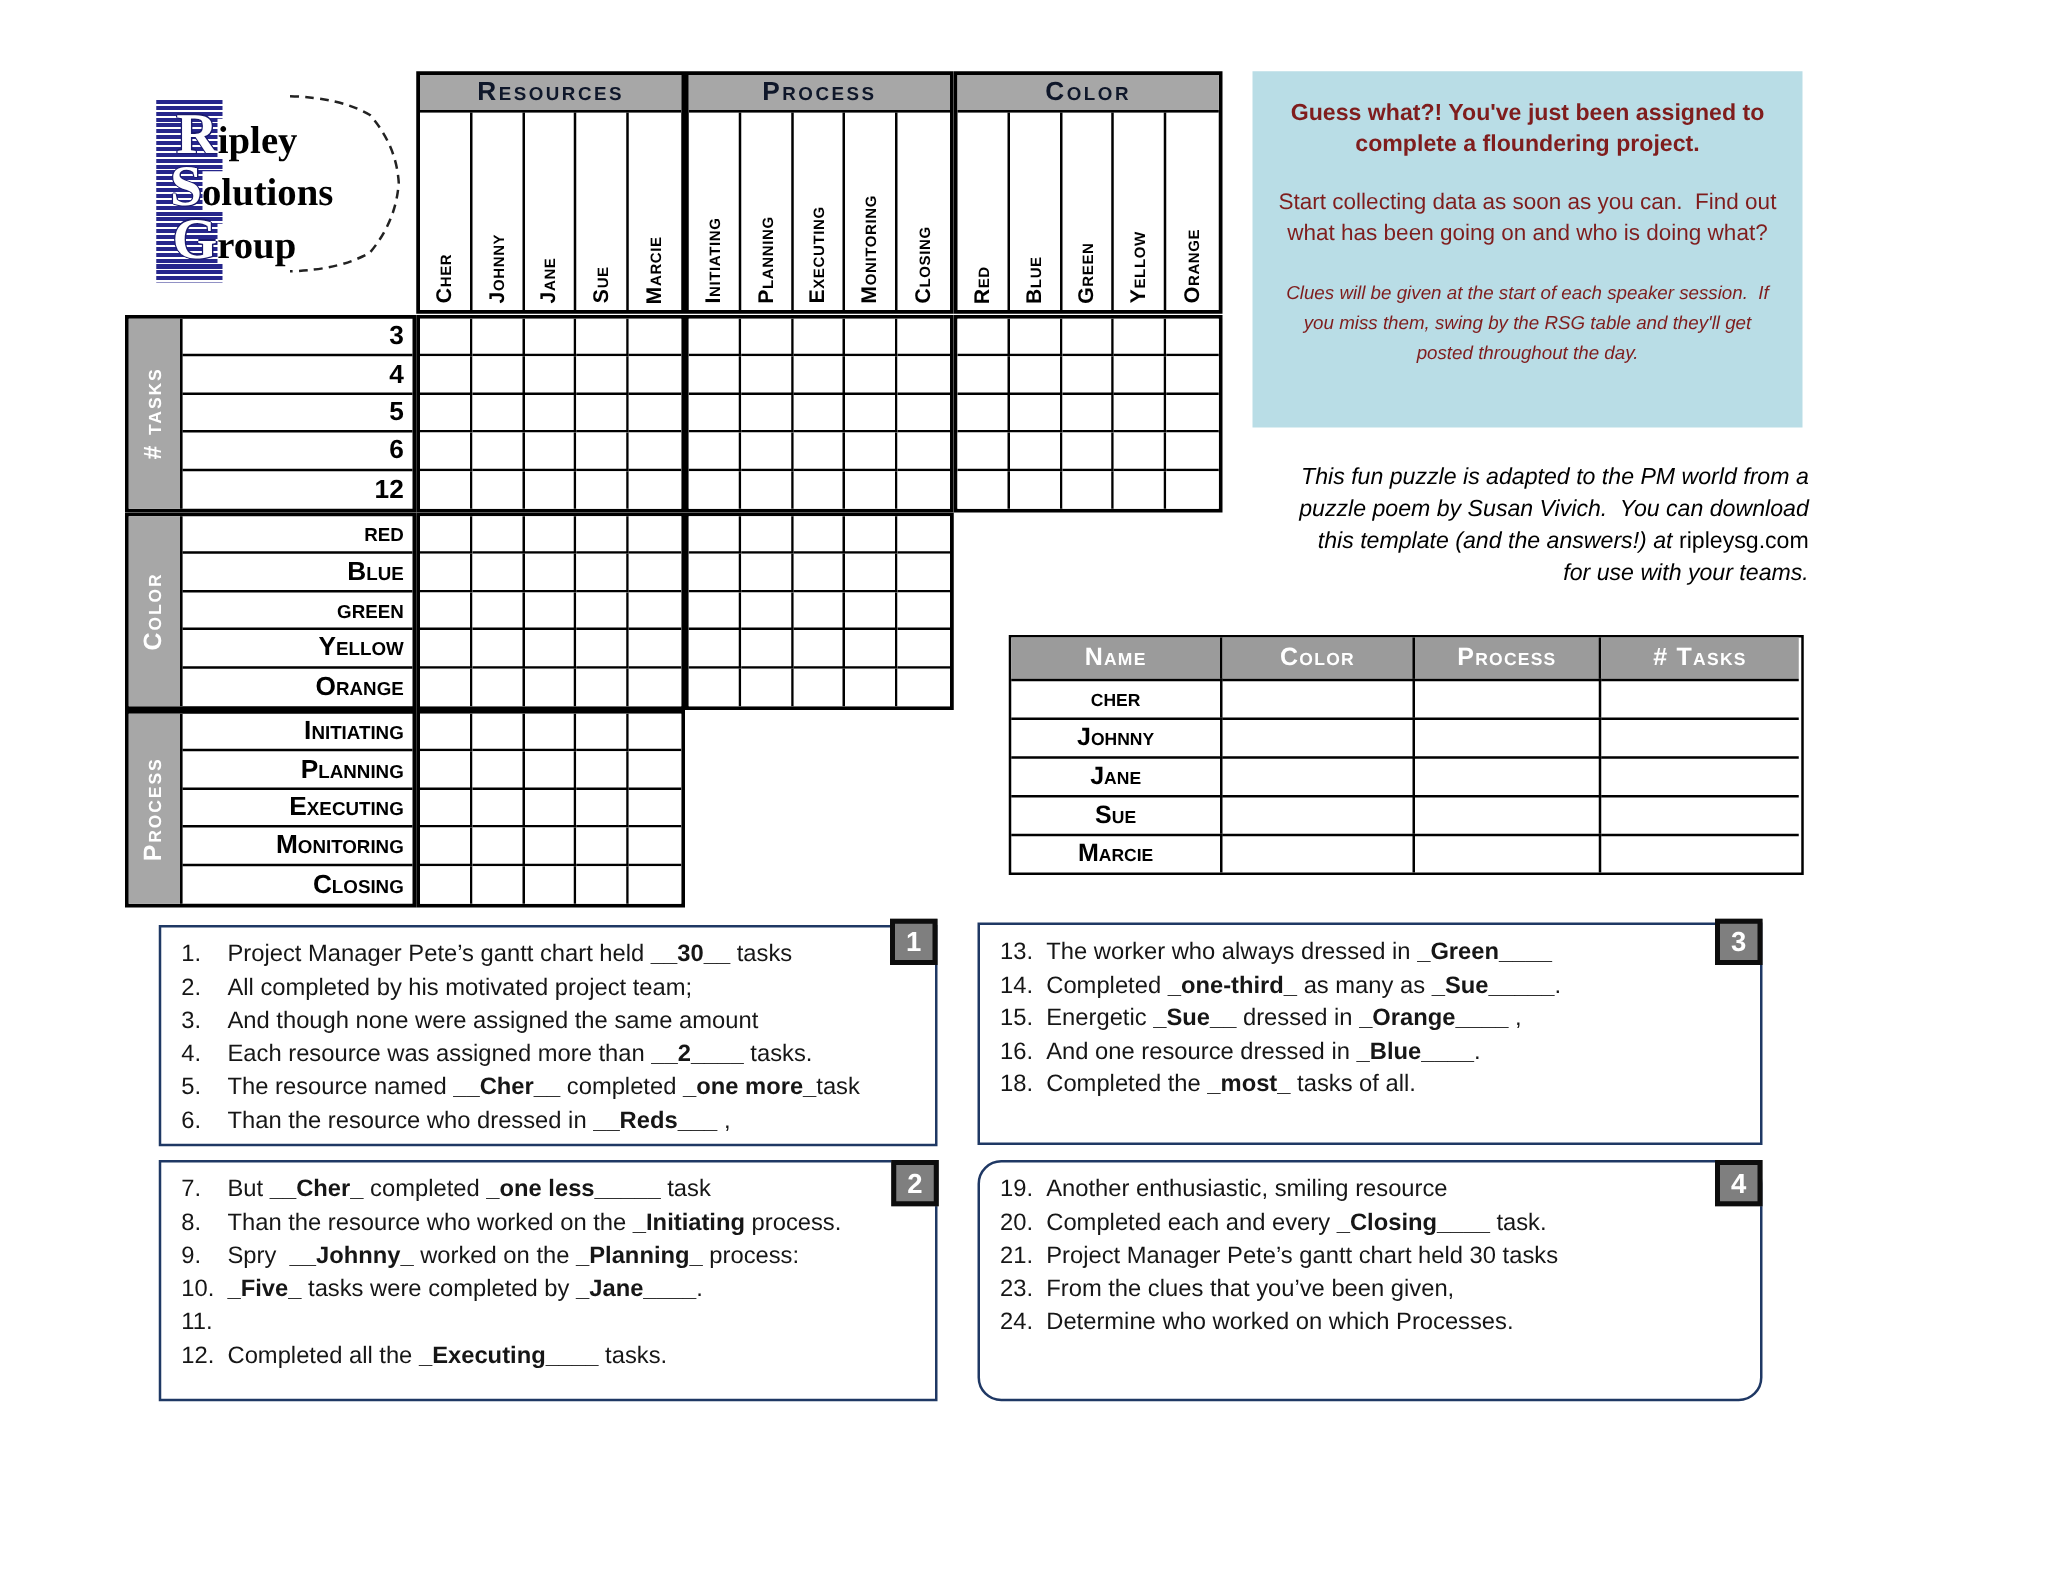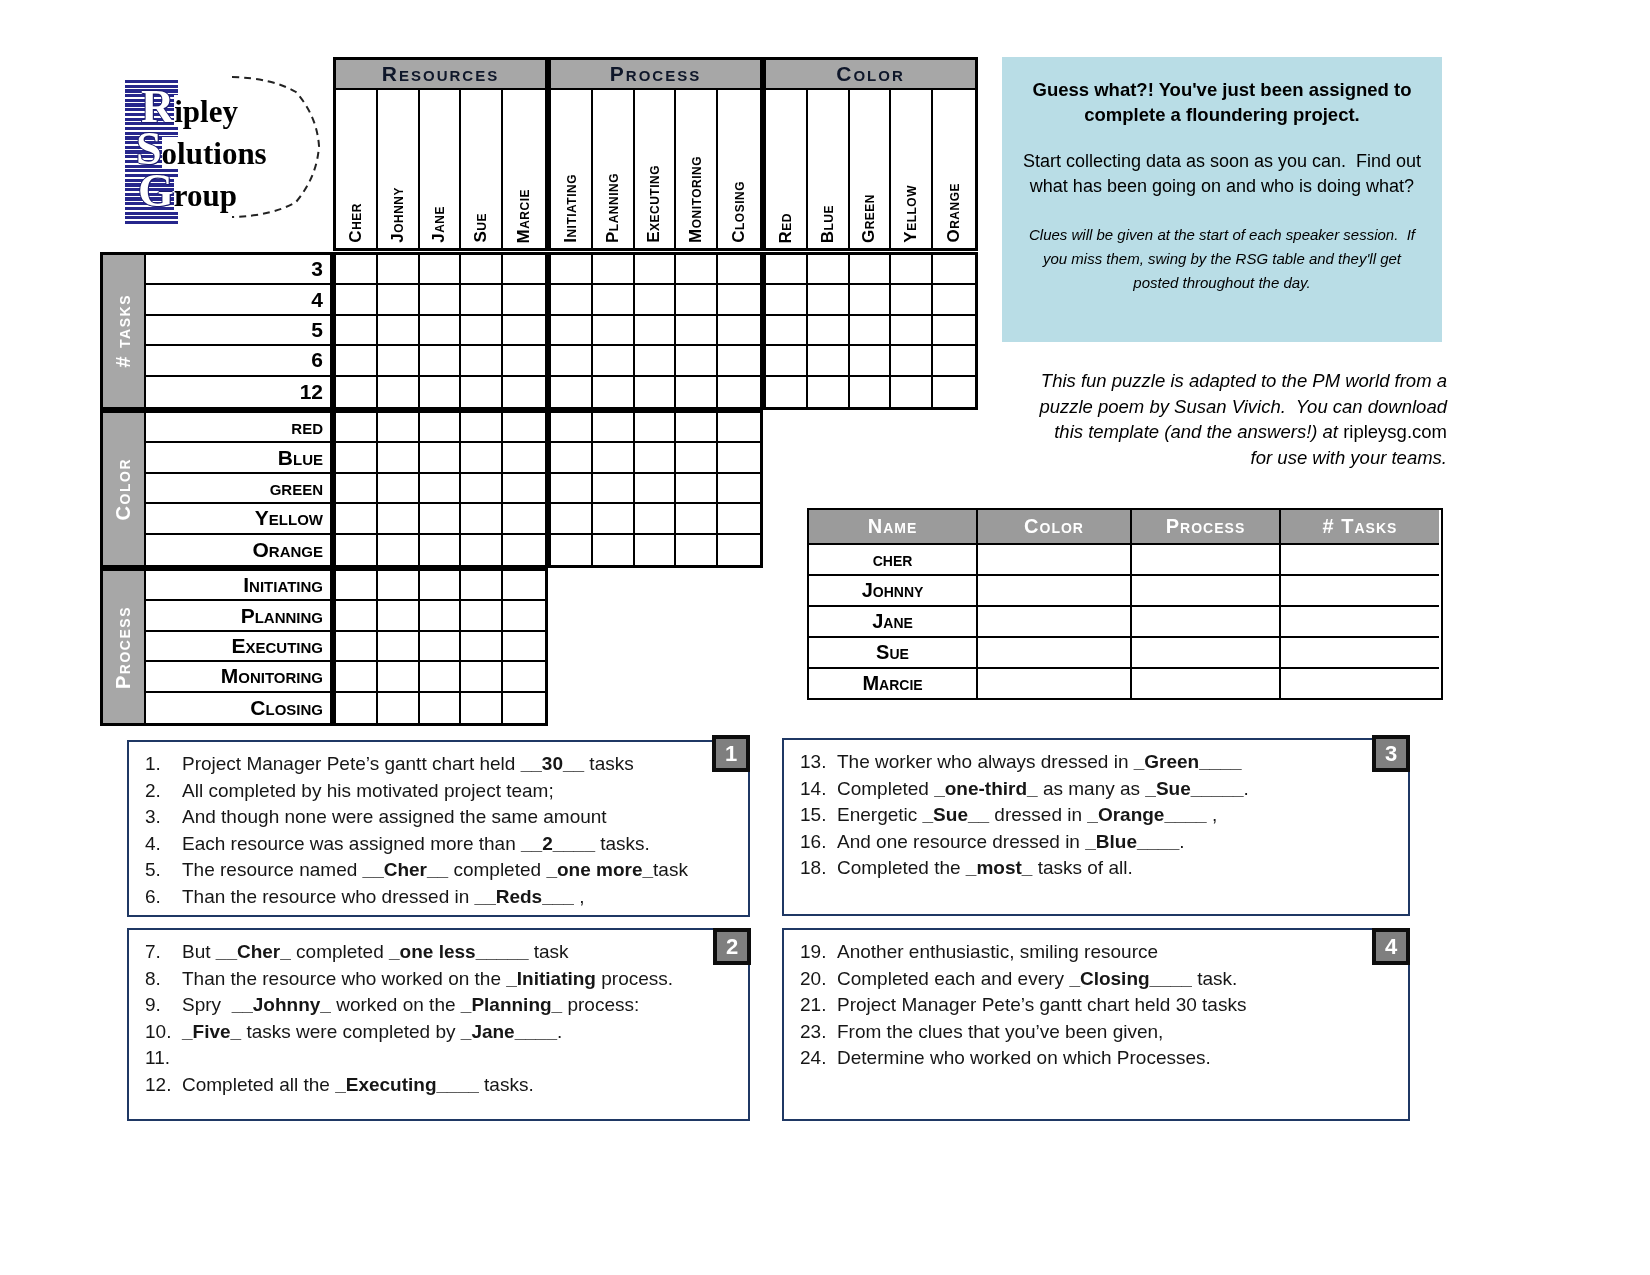--- a/index.html
+++ b/index.html
@@ -42,21 +42,21 @@
     font-size:21px; font-weight:600; }
   .rowlab.bb { border-bottom:2px solid #000; }
 
   .cells { display:grid; grid-template-columns:repeat(5,1fr); grid-template-rows:repeat(5,1fr); }
   .cell { background:#fff; }
   .cell.br { border-right:2px solid #000; }
   .cell.bb { border-bottom:2px solid #000; }
 
   
   .infobox { position:absolute; left:1002px; top:57px; width:440px; height:285px;
-    background:#b9dde6; padding:20px 20px; text-align:center; color:#000000; }
+    background:#b9dde6; padding:20px 20px; text-align:center; color:#7f1d1d; }
   .infobox .t1 { font-weight:700; font-size:18.5px; line-height:25px; white-space:pre-wrap; }
   .infobox .t2 { font-size:18px; line-height:25px; margin-top:22px; white-space:pre-wrap; }
   .infobox .t3 { font-size:15px; line-height:24px; font-style:italic; margin-top:24px; white-space:pre-wrap; }
 
   
   .note { position:absolute; left:995px; top:368px; width:452px; text-align:right;
     font-style:italic; font-size:18.5px; line-height:25.5px; white-space:pre-wrap; }
   .note .up { font-style:normal; }
 
   
@@ -482,21 +482,21 @@
         <div class="clue">
           <span class="num">16.</span>
           <span class="txt"><span>And one resource dressed in </span><b>_Blue____</b><span>.</span></span>
         </div>
         <div class="clue">
           <span class="num">18.</span>
           <span class="txt"><span>Completed the </span><b>_most_</b><span> tasks of all.</span></span>
         </div>
       </div>
       <div class="badge" style="left: 1372px; top: 735px;">3</div>
-      <div class="cluebox" style="left: 782px; top: 928px; width: 628px; height: 193px;">
+      <div class="cluebox" style="left: 782px; top: 928px; width: 628px; height: 193px; border-radius: 19px;">
         <div class="clue">
           <span class="num">19.</span>
           <span class="txt"><span>Another enthusiastic, smiling resource</span></span>
         </div>
         <div class="clue">
           <span class="num">20.</span>
           <span class="txt"><span>Completed each and every </span><b>_Closing____</b><span> task.</span></span>
         </div>
         <div class="clue">
           <span class="num">21.</span>

